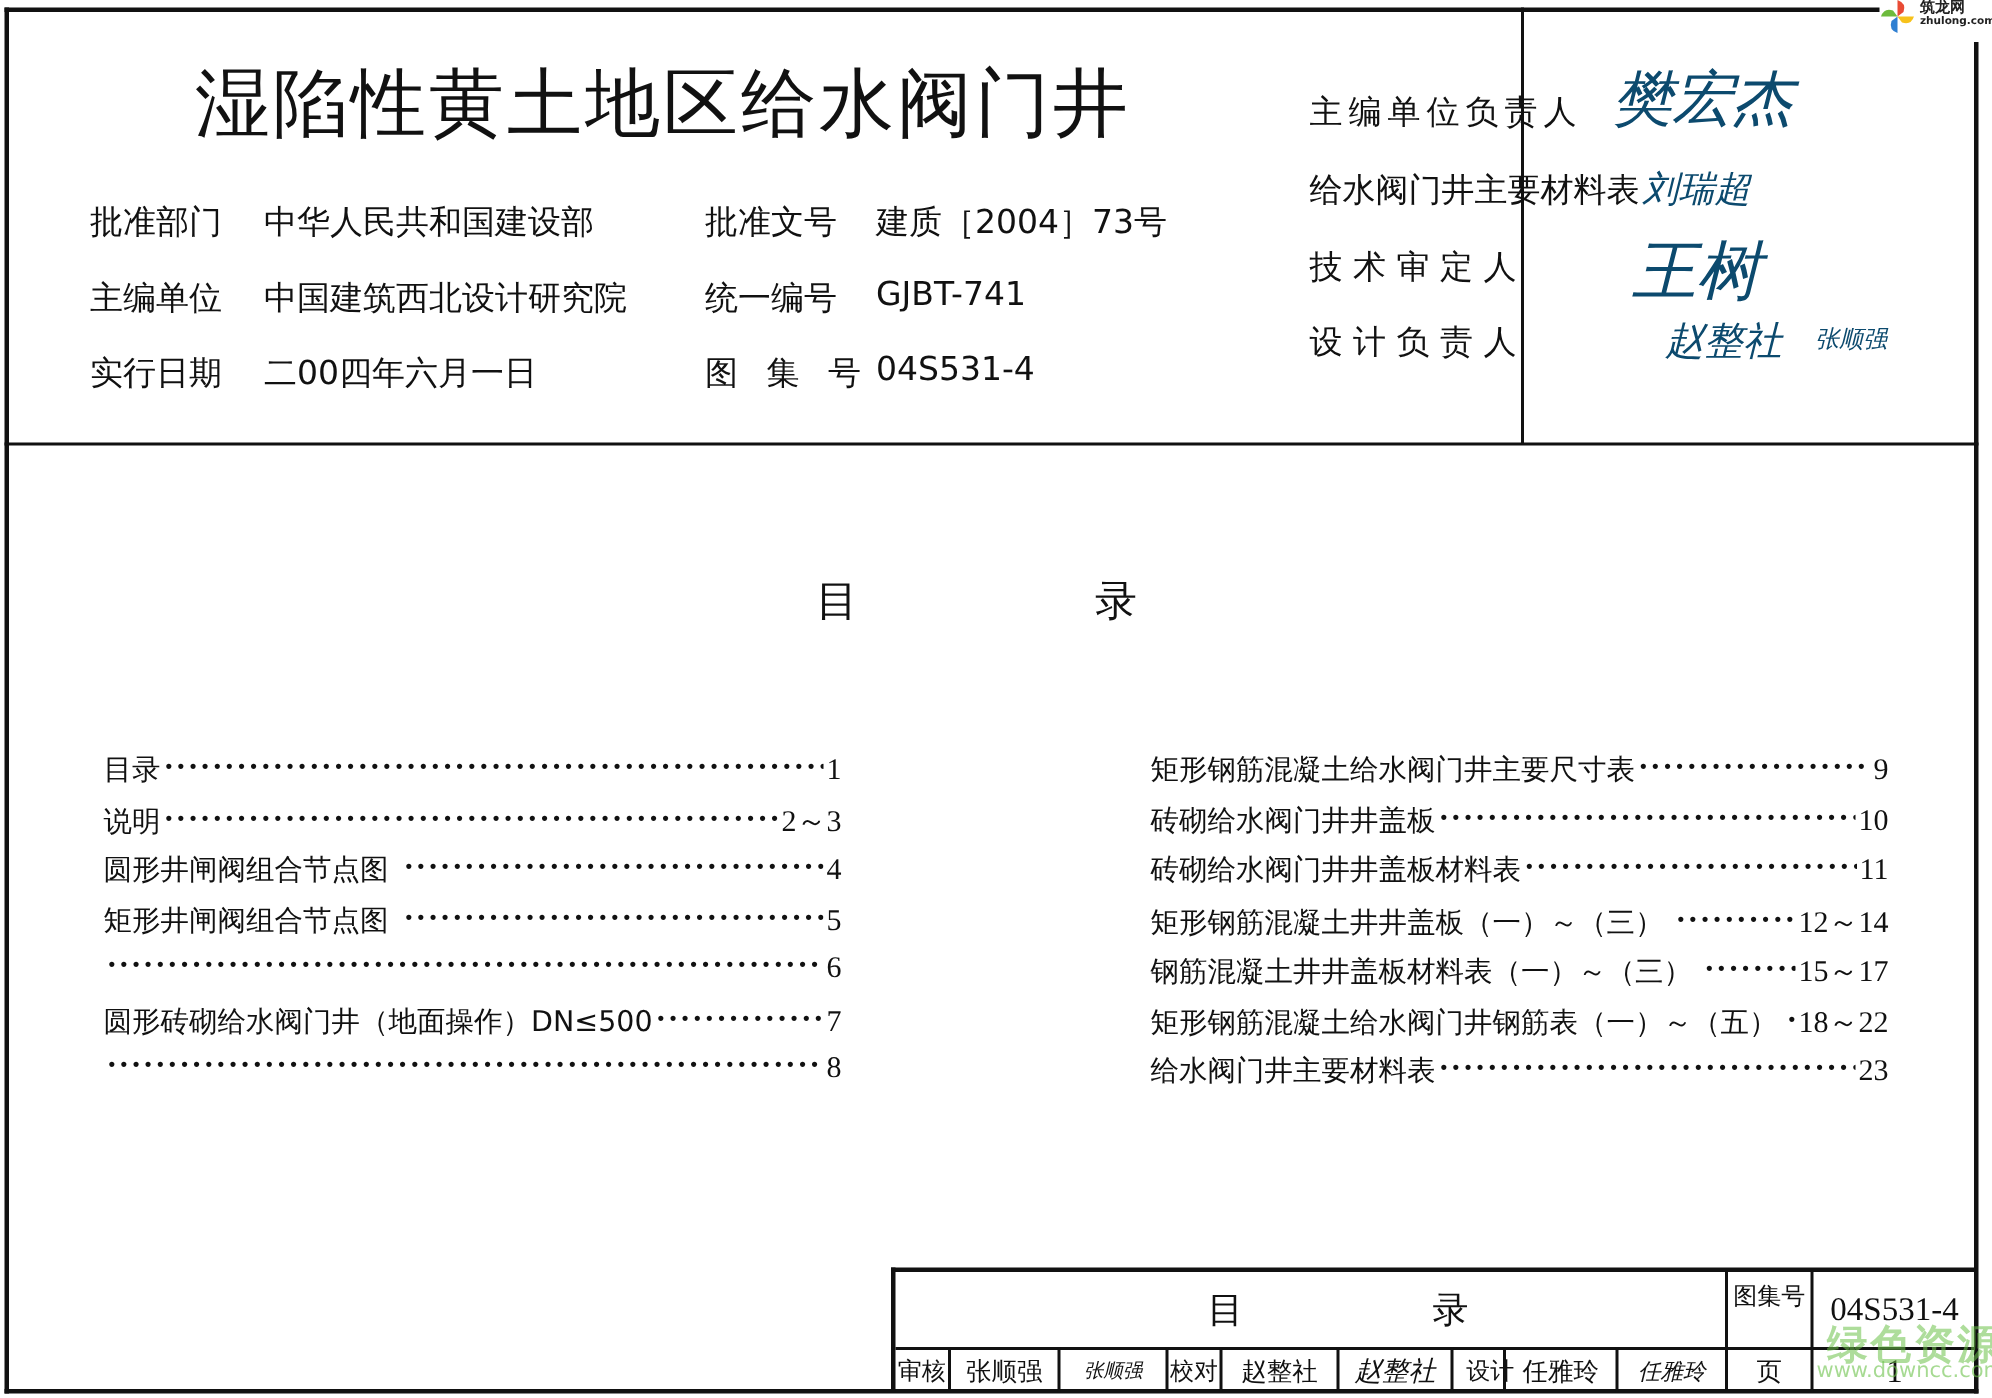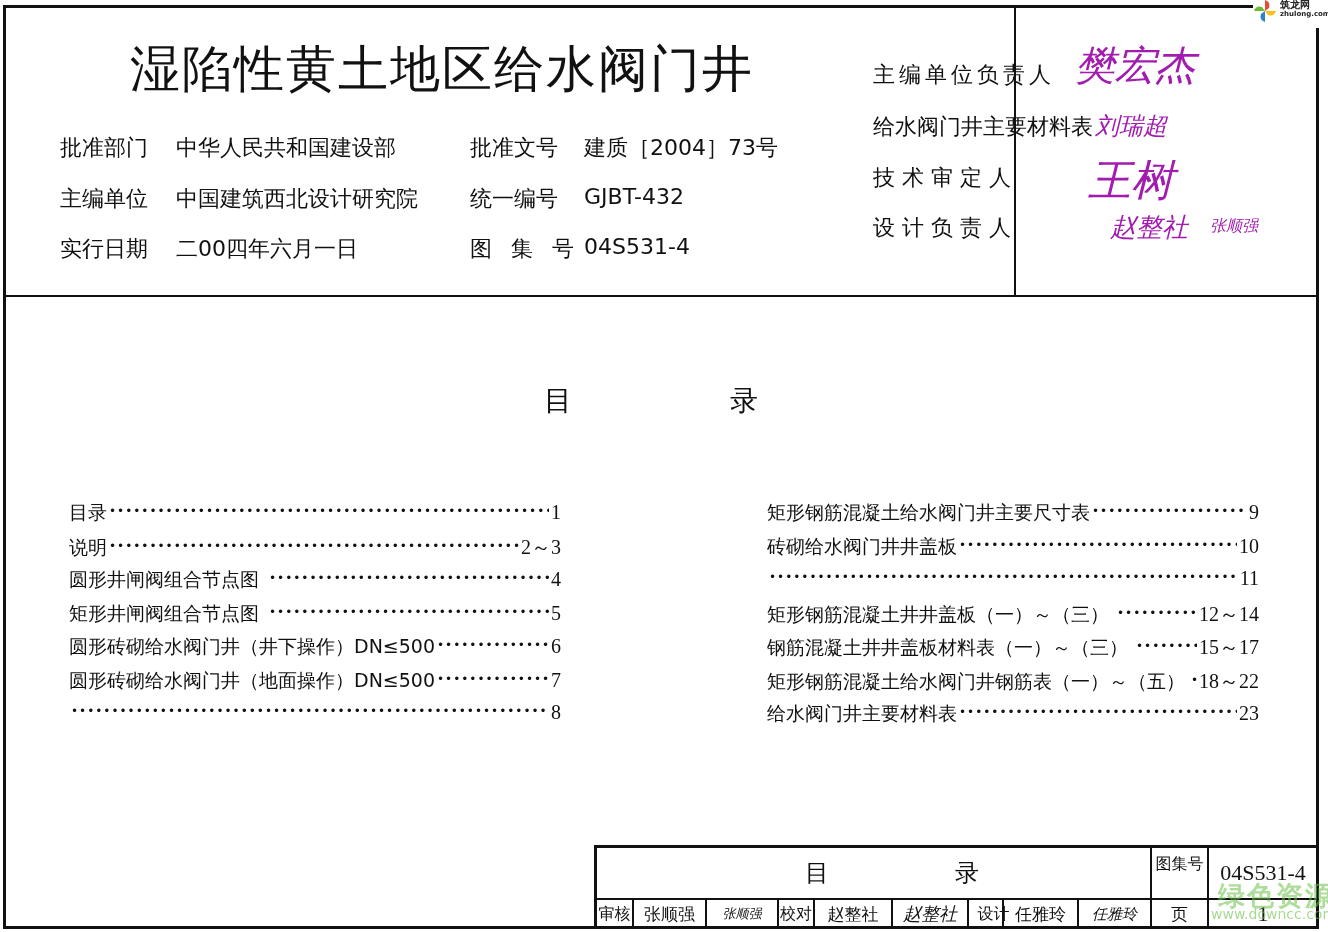--- a/index.html
+++ b/index.html
@@ -18,21 +18,21 @@
   }
   .meta-row { position:absolute; font-size:22px; white-space:nowrap;
     font-family: "DejaVu Sans", "Liberation Sans", sans-serif; }
   .meta-label { position:absolute; white-space:nowrap; }
   .meta-value { position:absolute; white-space:nowrap; }
 
   .resp-row { position:absolute; left:873px; font-size:22px; white-space:nowrap;
     font-family: "DejaVu Sans", "Liberation Sans", sans-serif; }
   .resp-label { display:inline-block; width:196px; white-space:nowrap; }
   .signature { position:absolute; font-family:"DejaVu Serif", serif; font-style:italic;
-    color:#a21caf; white-space:nowrap; }
+    color:#0c4a6e; white-space:nowrap; }
 
   
   .logo { position:absolute; left:1254px; top:0px; width:74px; height:24px; }
   .logo-mark { position:absolute; left:0; top:0; width:22px; height:22px; }
   .logo-text { position:absolute; left:26px; top:-2px; font-size:10px; font-weight:bold;
     font-family:"DejaVu Sans", sans-serif; color:#222; white-space:nowrap; }
   .logo-sub { position:absolute; left:26px; top:10px; font-size:7px; font-weight:bold;
     font-family:"DejaVu Sans", sans-serif; color:#222; white-space:nowrap; }
 
   
@@ -93,21 +93,21 @@
   <span class="meta-label" style="left:0;">实行日期</span>
   <span class="meta-value" style="left:116px;">二00四年六月一日</span>
 </div>
 
 <div class="meta-row" style="left:470px;top:133px;">
   <span class="meta-label" style="left:0;">批准文号</span>
   <span class="meta-value" style="left:114px;">建质［2004］73号</span>
 </div>
 <div class="meta-row" style="left:470px;top:184px;">
   <span class="meta-label" style="left:0;">统一编号</span>
-  <span class="meta-value" style="left:114px;">GJBT-432</span>
+  <span class="meta-value" style="left:114px;">GJBT-741</span>
 </div>
 <div class="meta-row" style="left:470px;top:234px;">
   <span class="meta-label" style="left:0;letter-spacing:6px;">图 集 号</span>
   <span class="meta-value" style="left:114px;">04S531-4</span>
 </div>
 
 <div class="resp-row" style="top:60px;">
   <span class="resp-label" style="letter-spacing:4px;">主编单位负责人</span>
 </div>
 <span class="signature" style="left:1075px;top:38px;font-size:40px;">樊宏杰</span>
@@ -146,21 +146,20 @@
     <span class="toc-title">圆形井闸阀组合节点图</span>
     <span class="toc-dots" style="margin-left:10px;">••••••••••••••••••••••••••••••••••••••••••••••••••••••••••••••••••••••••••••••••</span>
     <span class="toc-page">4</span>
   </div>
   <div class="toc-item">
     <span class="toc-title">矩形井闸阀组合节点图</span>
     <span class="toc-dots" style="margin-left:10px;">••••••••••••••••••••••••••••••••••••••••••••••••••••••••••••••••••••••••••••••••</span>
     <span class="toc-page">5</span>
   </div>
   <div class="toc-item">
-    <span class="toc-title">圆形砖砌给水阀门井（井下操作）DN≤500</span>
     <span class="toc-dots">••••••••••••••••••••••••••••••••••••••••••••••••••••••••••••••••••••••••••••••••</span>
     <span class="toc-page">6</span>
   </div>
   <div class="toc-item">
     <span class="toc-title">圆形砖砌给水阀门井（地面操作）DN≤500</span>
     <span class="toc-dots">••••••••••••••••••••••••••••••••••••••••••••••••••••••••••••••••••••••••••••••••</span>
     <span class="toc-page">7</span>
   </div>
   <div class="toc-item">
     <span class="toc-dots">••••••••••••••••••••••••••••••••••••••••••••••••••••••••••••••••••••••••••••••••</span>
@@ -173,20 +172,21 @@
     <span class="toc-title">矩形钢筋混凝土给水阀门井主要尺寸表</span>
     <span class="toc-dots">••••••••••••••••••••••••••••••••••••••••••••••••••••••••••••••••••••••••••••••••</span>
     <span class="toc-page">9</span>
   </div>
   <div class="toc-item">
     <span class="toc-title">砖砌给水阀门井井盖板</span>
     <span class="toc-dots">••••••••••••••••••••••••••••••••••••••••••••••••••••••••••••••••••••••••••••••••</span>
     <span class="toc-page">10</span>
   </div>
   <div class="toc-item">
+    <span class="toc-title">砖砌给水阀门井井盖板材料表</span>
     <span class="toc-dots">••••••••••••••••••••••••••••••••••••••••••••••••••••••••••••••••••••••••••••••••</span>
     <span class="toc-page">11</span>
   </div>
   <div class="toc-item">
     <span class="toc-title">矩形钢筋混凝土井井盖板（一）～（三）</span>
     <span class="toc-dots" style="margin-left:8px;">••••••••••••••••••••••••••••••••••••••••••••••••••••••••••••••••••••••••••••••••</span>
     <span class="toc-page">12～14</span>
   </div>
   <div class="toc-item">
     <span class="toc-title">钢筋混凝土井井盖板材料表（一）～（三）</span>

